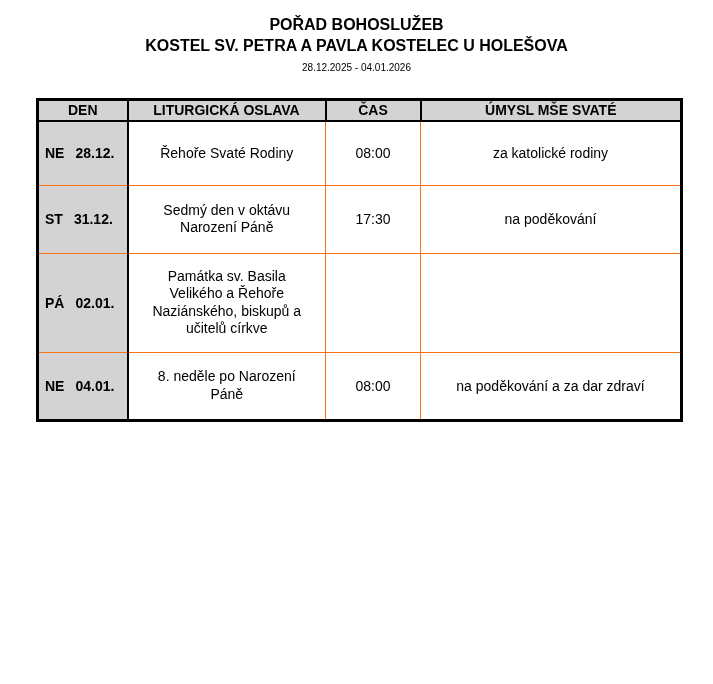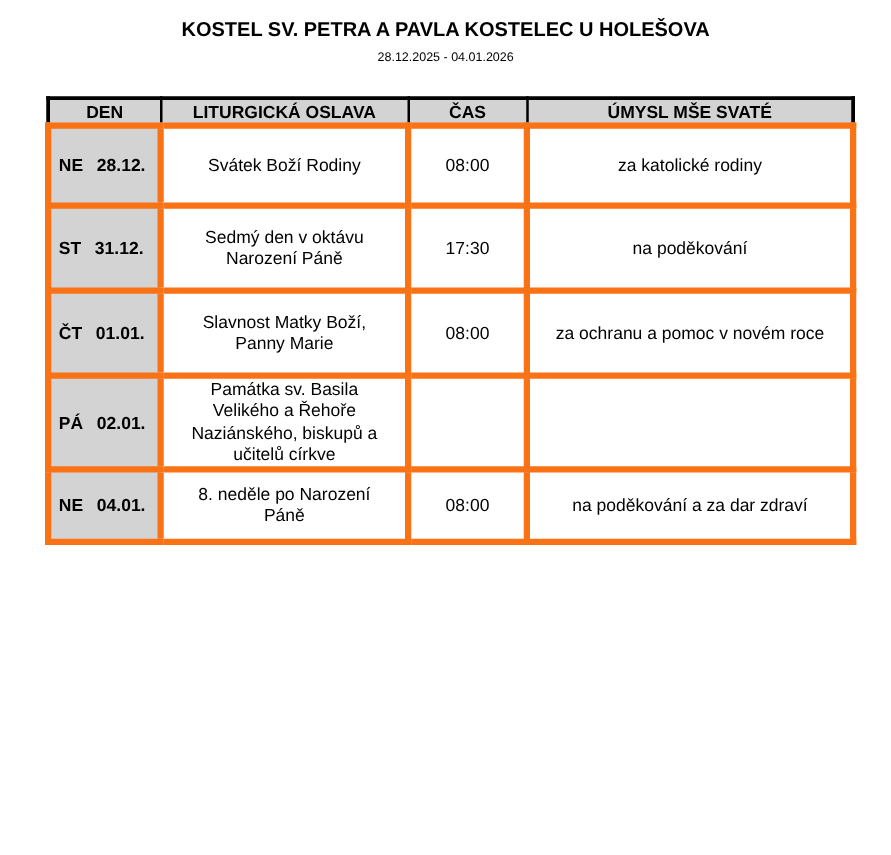--- a/index.html
+++ b/index.html
@@ -48,25 +48,25 @@
   th {
     background: #d3d3d3;
     border: 2px solid #000000;
     font-size: 14px;
     font-weight: bold;
     height: 22px;
     padding: 1px 2px;
     text-align: center;
   }
   td {
-    border: 5px solid #f97316;
+    border: 1px solid #f97316;
     font-size: 14px;
     text-align: center;
     vertical-align: middle;
-    padding: 0 4px;
+    padding: 14px 4px;
   }
   td.day-cell {
     background: #d3d3d3;
     border-right: 2px solid #000000;
     font-weight: bold;
     text-align: left;
   }
   .day-wrap {
     display: flex;
     gap: 11px;
@@ -85,20 +85,21 @@
   tbody tr:nth-child(5) { height: 58px; }
   tbody tr:nth-child(6) { height: 82px; }
   tbody tr:nth-child(7) { height: 62px; }
   tbody tr:nth-child(8) { height: 66px; }
 </style>
 </head>
 <body>
 
 <div class="page">
   <div class="titles">
+    <div class="title">POŘAD BOHOSLUŽEB</div>
     <div class="subtitle">KOSTEL SV. PETRA A PAVLA KOSTELEC U HOLEŠOVA</div>
     <div class="daterange">28.12.2025 - 04.01.2026</div>
   </div>
 
   <table class="schedule">
     <colgroup>
       <col class="c-day">
         <col class="c-celeb">
         <col class="c-time">
         <col class="c-int">
@@ -112,47 +113,35 @@
       </tr>
     </thead>
     <tbody>
       <tr>
         <td class="day-cell">
           <div class="day-wrap">
             <span>NE</span>
             <span>28.12.</span>
           </div>
         </td>
-        <td class="celebration-cell">Svátek Boží Rodiny</td>
+        <td class="celebration-cell">Řehoře Svaté Rodiny</td>
         <td class="time-cell">08:00</td>
         <td class="intention-cell">za katolické rodiny</td>
       </tr>
       <tr>
         <td class="day-cell">
           <div class="day-wrap">
             <span>ST</span>
             <span>31.12.</span>
           </div>
         </td>
         <td class="celebration-cell">Sedmý den v oktávu
 Narození Páně</td>
         <td class="time-cell">17:30</td>
         <td class="intention-cell">na poděkování</td>
-      </tr>
-      <tr>
-        <td class="day-cell">
-          <div class="day-wrap">
-            <span>ČT</span>
-            <span>01.01.</span>
-          </div>
-        </td>
-        <td class="celebration-cell">Slavnost Matky Boží,
-Panny Marie</td>
-        <td class="time-cell">08:00</td>
-        <td class="intention-cell">za ochranu a pomoc v novém roce</td>
       </tr>
       <tr>
         <td class="day-cell">
           <div class="day-wrap">
             <span>PÁ</span>
             <span>02.01.</span>
           </div>
         </td>
         <td class="celebration-cell">Památka sv. Basila
 Velikého a Řehoře

